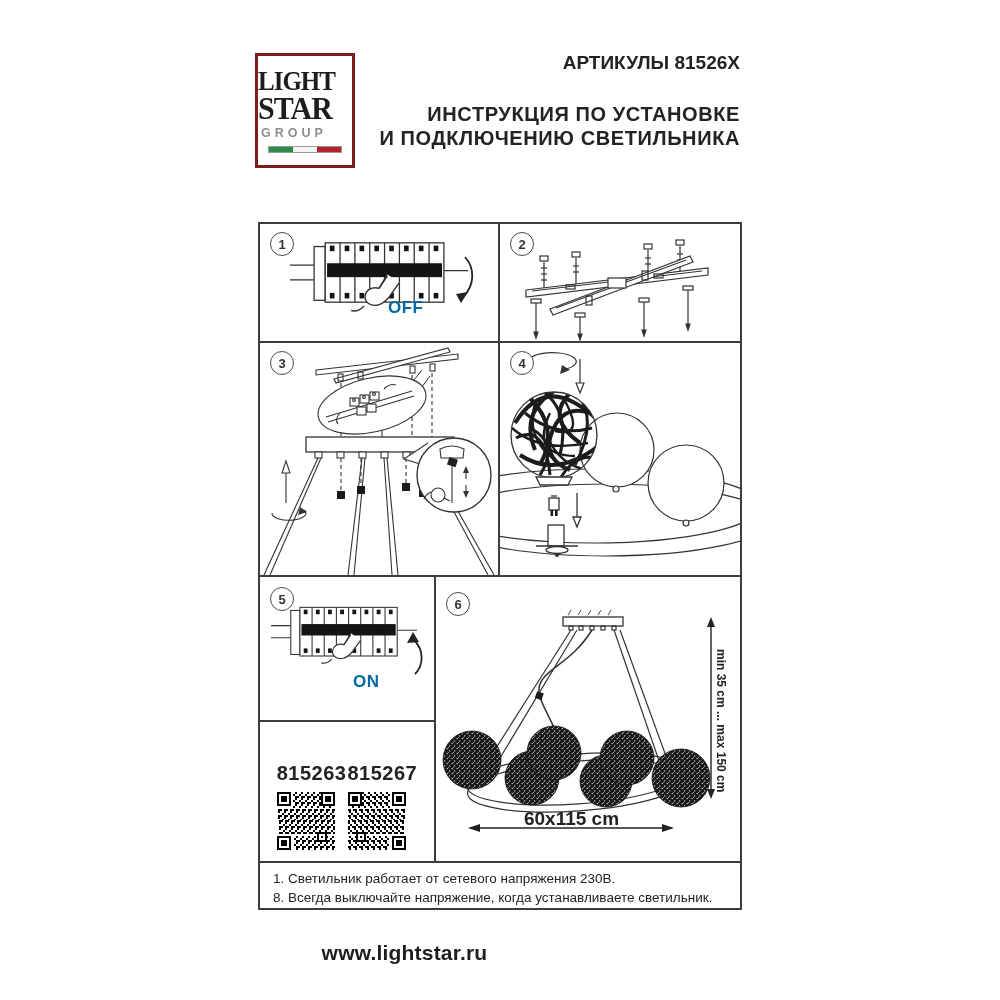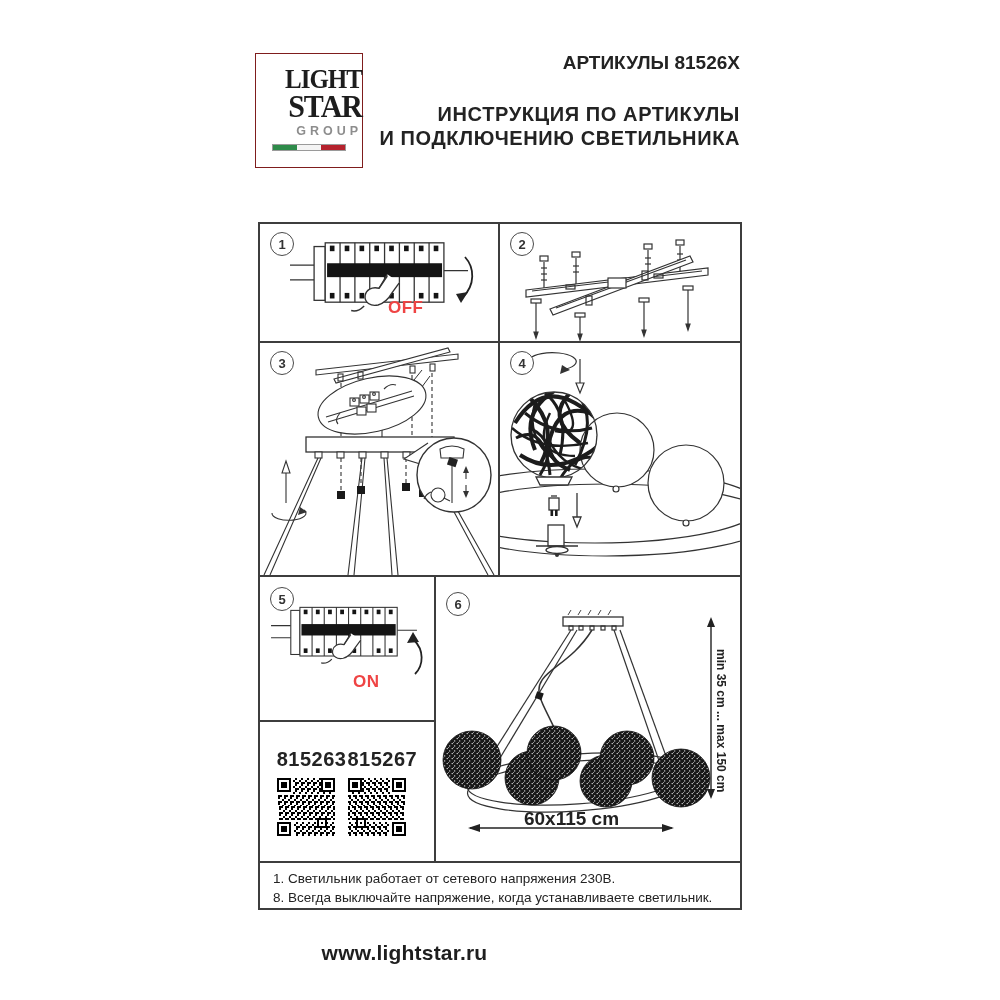--- a/index.html
+++ b/index.html
@@ -2,22 +2,22 @@
 <html><head>
 <meta charset="utf-8">
 <style>
   html,body{margin:0;padding:0;}
   body{
     width:1000px;height:1000px;position:relative;background:#ffffff;
     font-family:"Liberation Sans",sans-serif;color:#2b2b2b;overflow:hidden;
   }
   
   .logo-box{
-    position:absolute;left:255px;top:53px;width:108px;height:115px;
-    border:1px solid #7f1d1d;box-sizing:border-box;text-align:right;
+    position:absolute;left:255px;top:53px;width:100px;height:115px;
+    border:3px solid #7f1d1d;box-sizing:border-box;text-align:left;
   }
   .logo-light{
     font-family:"Liberation Serif",serif;font-weight:bold;font-size:25px;
     letter-spacing:-1px;line-height:24px;margin-top:13px;color:#1d1d1d;transform:scaleY(1.08);
   }
   .logo-star{
     font-family:"Liberation Serif",serif;font-weight:bold;font-size:30px;
     letter-spacing:-1px;line-height:29px;color:#1d1d1d;transform:scaleY(1.05);
   }
   .logo-group{
@@ -44,31 +44,31 @@
   .cell.qr{left:0;top:498px;width:176px;height:141px;border-right:2px solid #3d3d3d;border-bottom:2px solid #3d3d3d;}
   .cell.p6{left:176px;top:353px;width:304px;height:286px;border-bottom:2px solid #3d3d3d;}
   .cell.notes{left:0;top:639px;width:480px;height:45px;border-radius:11px;}
   .badge{
     position:absolute;left:10px;top:8px;width:22px;height:22px;border:1.5px solid #4a4a4a;
     border-radius:50%;display:flex;align-items:center;justify-content:center;
     font-size:13px;font-weight:600;color:#333;background:#fff;z-index:3;
   }
   .cell.p6 .badge{top:15px;}
   .cell.p5 .badge{top:10px;}
-  .sw-label{position:absolute;font-size:17px;font-weight:bold;color:#ef4444;letter-spacing:0.5px;}
+  .sw-label{position:absolute;font-size:17px;font-weight:bold;color:#0369a1;letter-spacing:0.5px;}
   .p1 .sw-label{left:128px;top:74px;}
   .p5 .sw-label{left:93px;top:95px;}
   .dim-v{
     position:absolute;left:277px;top:64px;height:160px;width:16px;
     writing-mode:vertical-rl;font-size:12px;font-weight:bold;color:#222;
     display:flex;align-items:center;justify-content:center;white-space:nowrap;
   }
   .dim-h{position:absolute;left:58px;top:231px;width:155px;text-align:center;font-size:19px;font-weight:bold;color:#222;}
   
-  .qr-inner{display:flex;justify-content:center;gap:1px;padding-top:26px;}
+  .qr-inner{display:flex;justify-content:center;gap:1px;padding-top:40px;}
   .qr-item{text-align:center;}
   .qr-item .code{font-size:20px;font-weight:bold;color:#232323;letter-spacing:0.5px;margin-bottom:7px;}
   
   .notes-text{padding:6px 10px 0 13px;font-size:13.5px;line-height:19px;color:#232323;}
   .site{position:absolute;left:0;top:941px;width:809px;text-align:center;
     font-size:21px;font-weight:bold;color:#1e1e1e;letter-spacing:0.2px;}
   svg{display:block;}
   .art{position:absolute;left:0;top:0;}
 </style>
 </head>
@@ -160,21 +160,21 @@
   <div class="logo-group">GROUP</div>
   <div class="flag">
     <div style="background:#2e8b4a"></div>
       <div style="background:#f4f4f4"></div>
       <div style="background:#b5222d"></div>
   </div>
 </div>
 
 <div class="hdr-text">
   <div class="hdr-series">АРТИКУЛЫ 81526X</div>
-  <div class="hdr-title">ИНСТРУКЦИЯ ПО АРТИКУЛЫ</div>
+  <div class="hdr-title">ИНСТРУКЦИЯ ПО УСТАНОВКЕ</div>
   <div class="hdr-title" style="margin-top:0">И ПОДКЛЮЧЕНИЮ СВЕТИЛЬНИКА</div>
 </div>
 
 <div class="grid">
 
   <div class="cell p1">
     <div class="badge">
         <span>1</span>
       </div>
     <svg class="art" width="238" height="117" viewBox="0 0 238 117">

